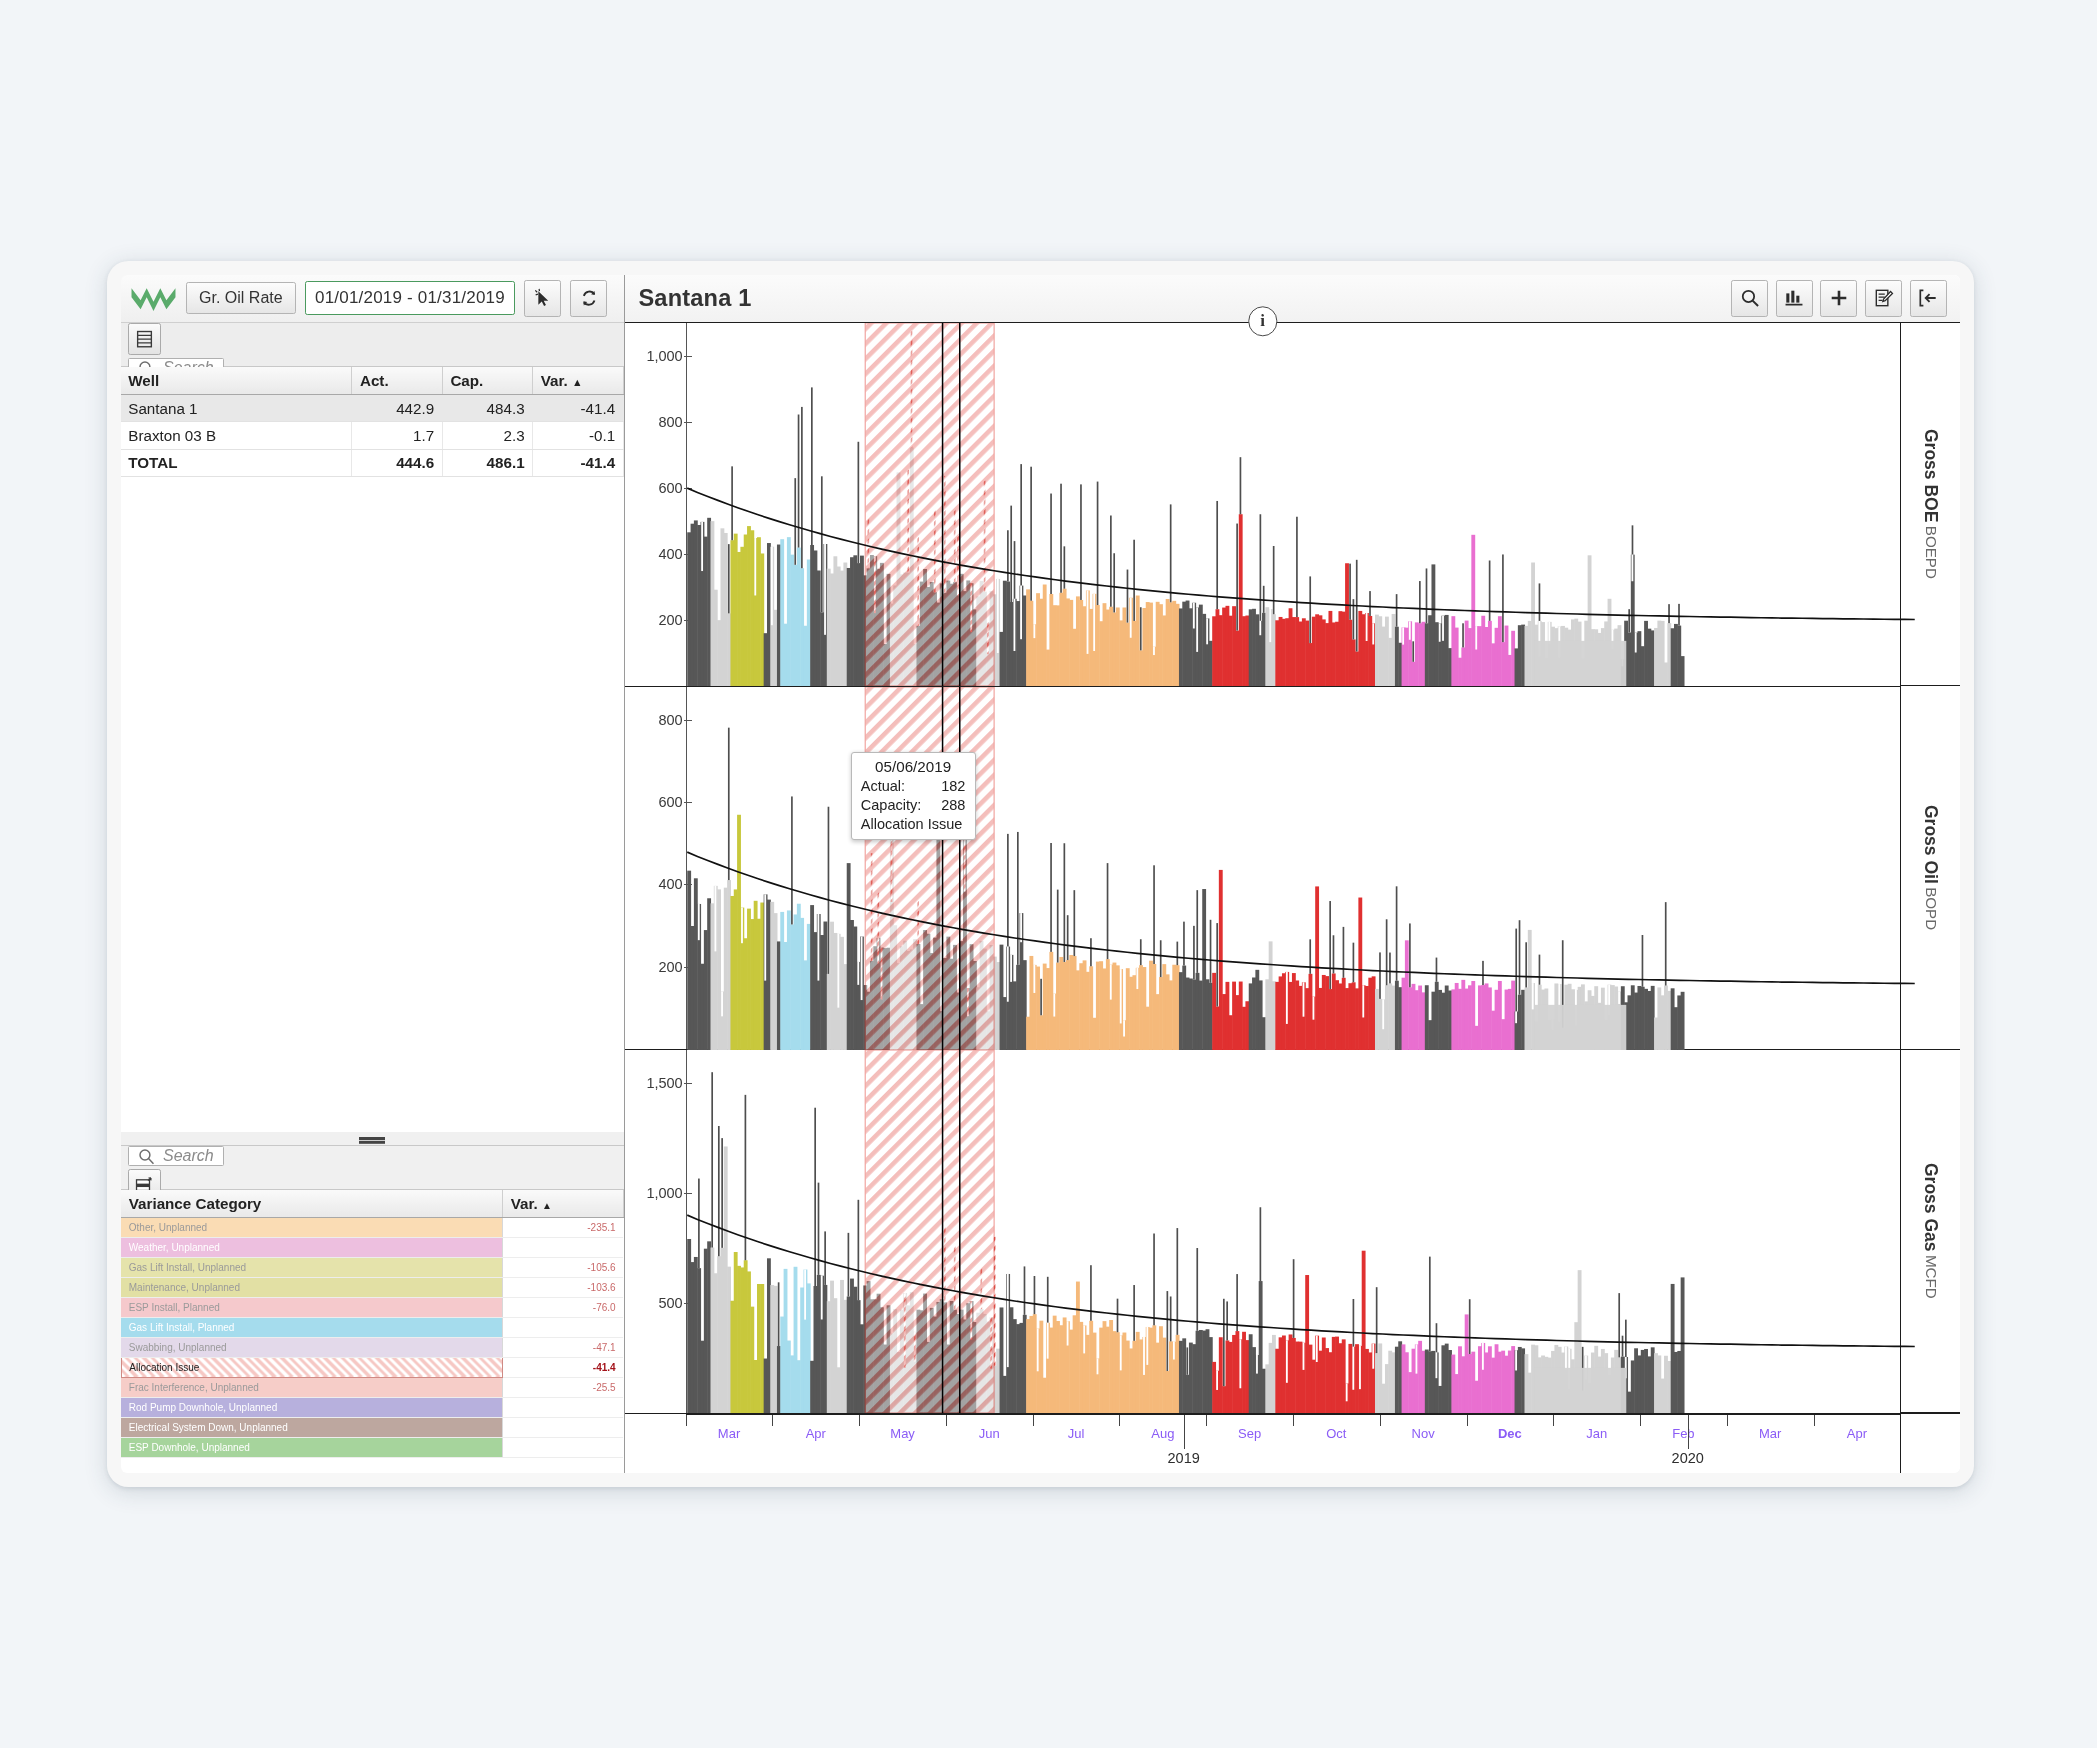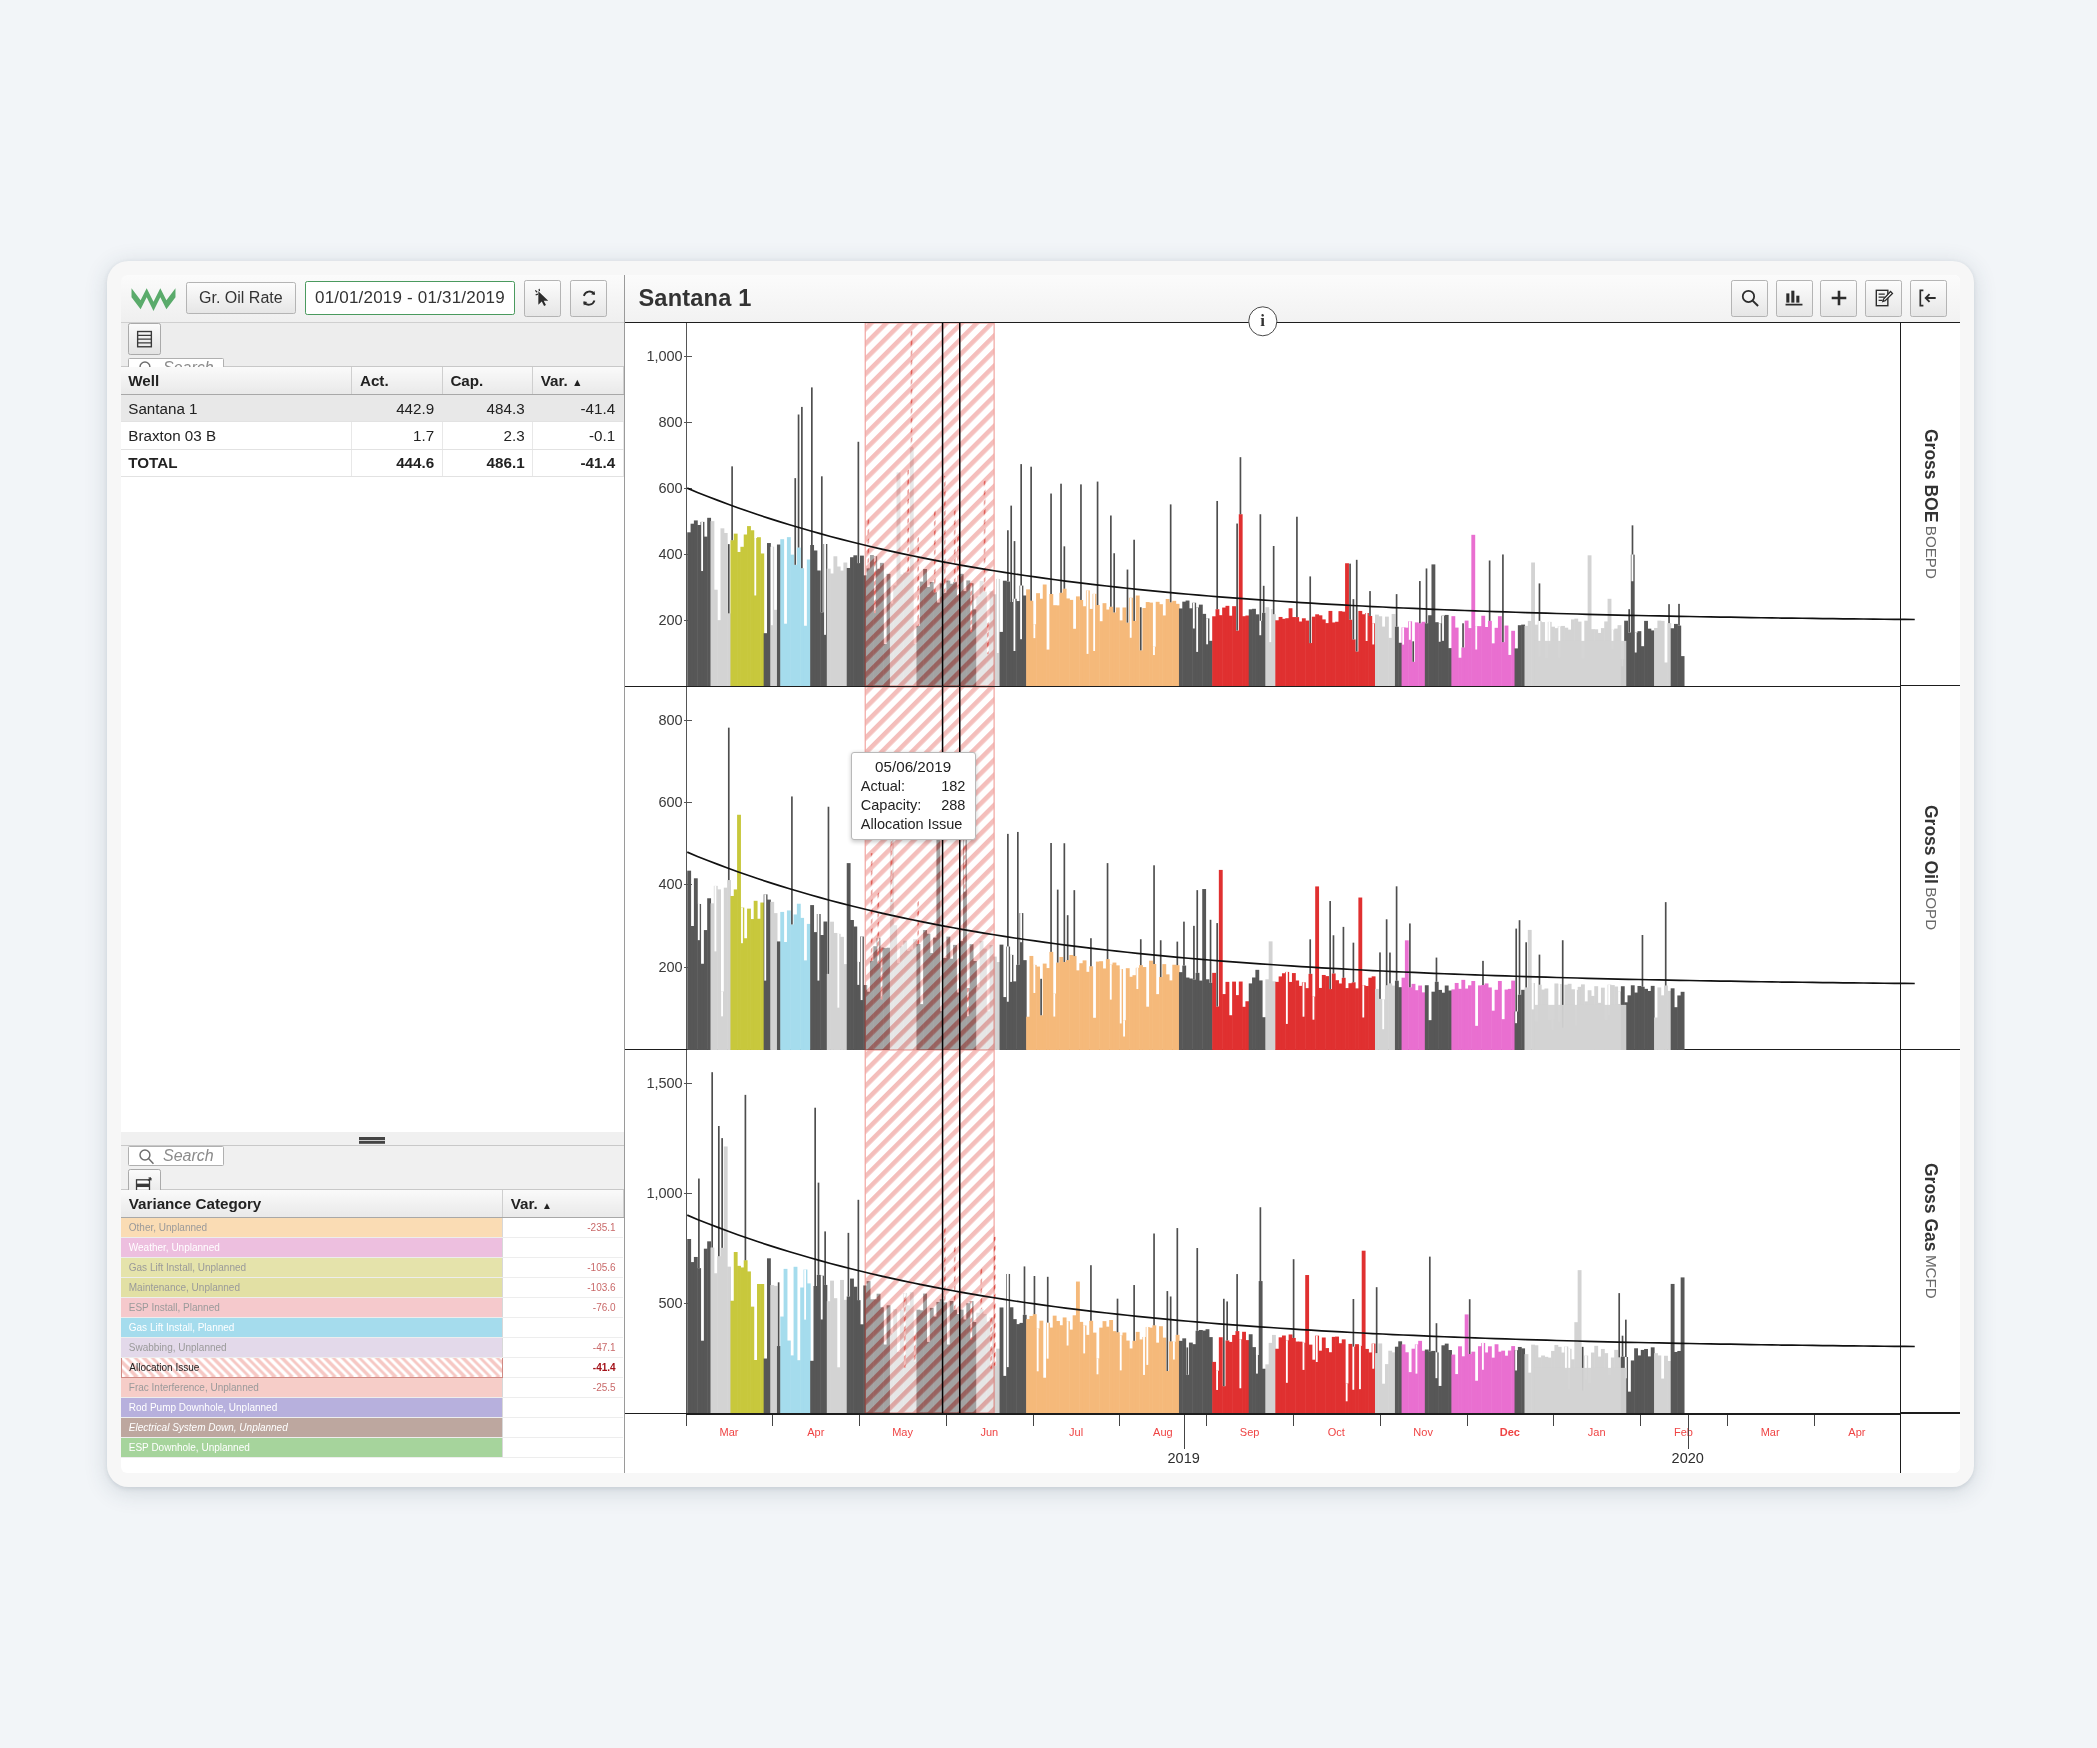--- a/index.html
+++ b/index.html
@@ -121,21 +121,21 @@
   .canvasbox{flex:1;position:relative;min-width:0;border-left:0.8px solid #555;}
   .sidelabels{width:59px;flex:0 0 59px;border-left:0.8px solid #1d1d1d;display:flex;flex-direction:column;}
   .sl{flex:1;border-bottom:0.8px solid #1d1d1d;display:flex;align-items:center;justify-content:center;}
   .sl:last-child{border-bottom:none;}
   .slinner{writing-mode:vertical-rl;text-align:center;line-height:1.15;}
   .slmain{font-size:17.5px;font-weight:bold;color:#333;}
   .slsub{font-size:15.2px;color:#6a6a6a;}
   .xaxis{height:59px;flex:0 0 59px;display:flex;}
   .xaxis .pad{width:61px;flex:0 0 61px;}
   .xaxisinner{flex:1;position:relative;border-top:1.5px solid #1d1d1d;}
-  .xlab{position:absolute;font-size:11px;color:#ef4444;transform:translateX(-50%);top:10.7px;}
+  .xlab{position:absolute;font-size:13px;color:#8b5cf6;transform:translateX(-50%);top:10.7px;}
   .xsep{position:absolute;top:0;width:0.8px;height:10.7px;background:#444;}
   .ybig{position:absolute;top:35px;font-size:14.5px;color:#2e2e2e;transform:translateX(-50%);}
   .infoicon{
     position:absolute;left:50%;top:-1.5px;transform:translate(-50%,-50%);
     width:27.4px;height:27.4px;border-radius:50%;border:1.5px solid #4a4a4a;background:#fff;
     display:flex;align-items:center;justify-content:center;font-size:17px;
     font-weight:bold;color:#333;font-family:"Liberation Serif",serif;z-index:6;
   }
   .tooltip{
     position:absolute;background:#fff;border:0.8px solid #b9b9b9;border-radius:3px;
@@ -311,21 +311,21 @@
               </tr>
               <tr>
                 <td style="background: rgb(246, 205, 200);">Frac Interference, Unplanned</td>
                 <td class="v">-25.5</td>
               </tr>
               <tr class="hi">
                 <td style="background: rgb(183, 176, 221);">Rod Pump Downhole, Unplanned</td>
                 <td class="v">-18.9</td>
               </tr>
               <tr class="hi">
-                <td style="background: rgb(189, 167, 159); font-style: italic;">Electrical System Down, Unplanned</td>
+                <td style="background: rgb(189, 167, 159);">Electrical System Down, Unplanned</td>
                 <td class="v">-9.4</td>
               </tr>
               <tr class="hi">
                 <td style="background: rgb(166, 212, 156);">ESP Downhole, Unplanned</td>
                 <td class="v">-0.4</td>
               </tr>
             </tbody>
         </table>
       </div>
     </div>

